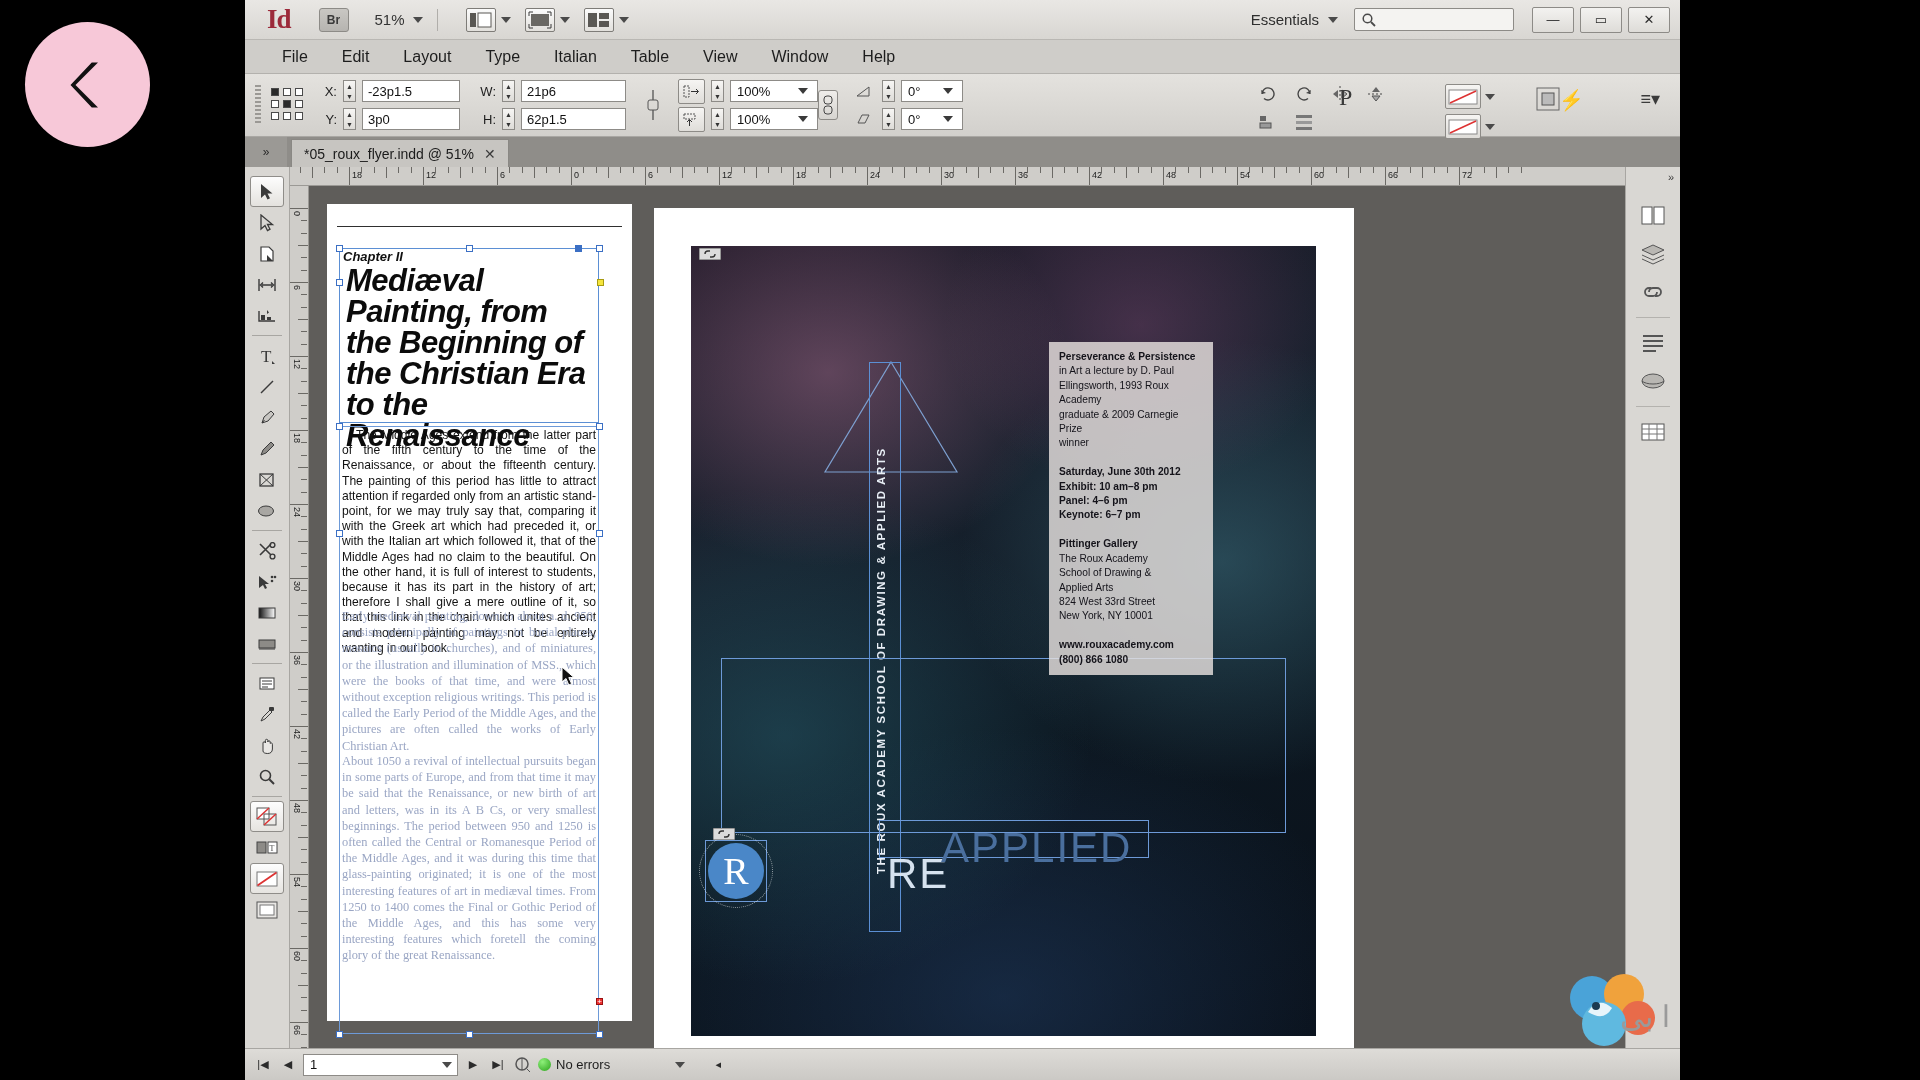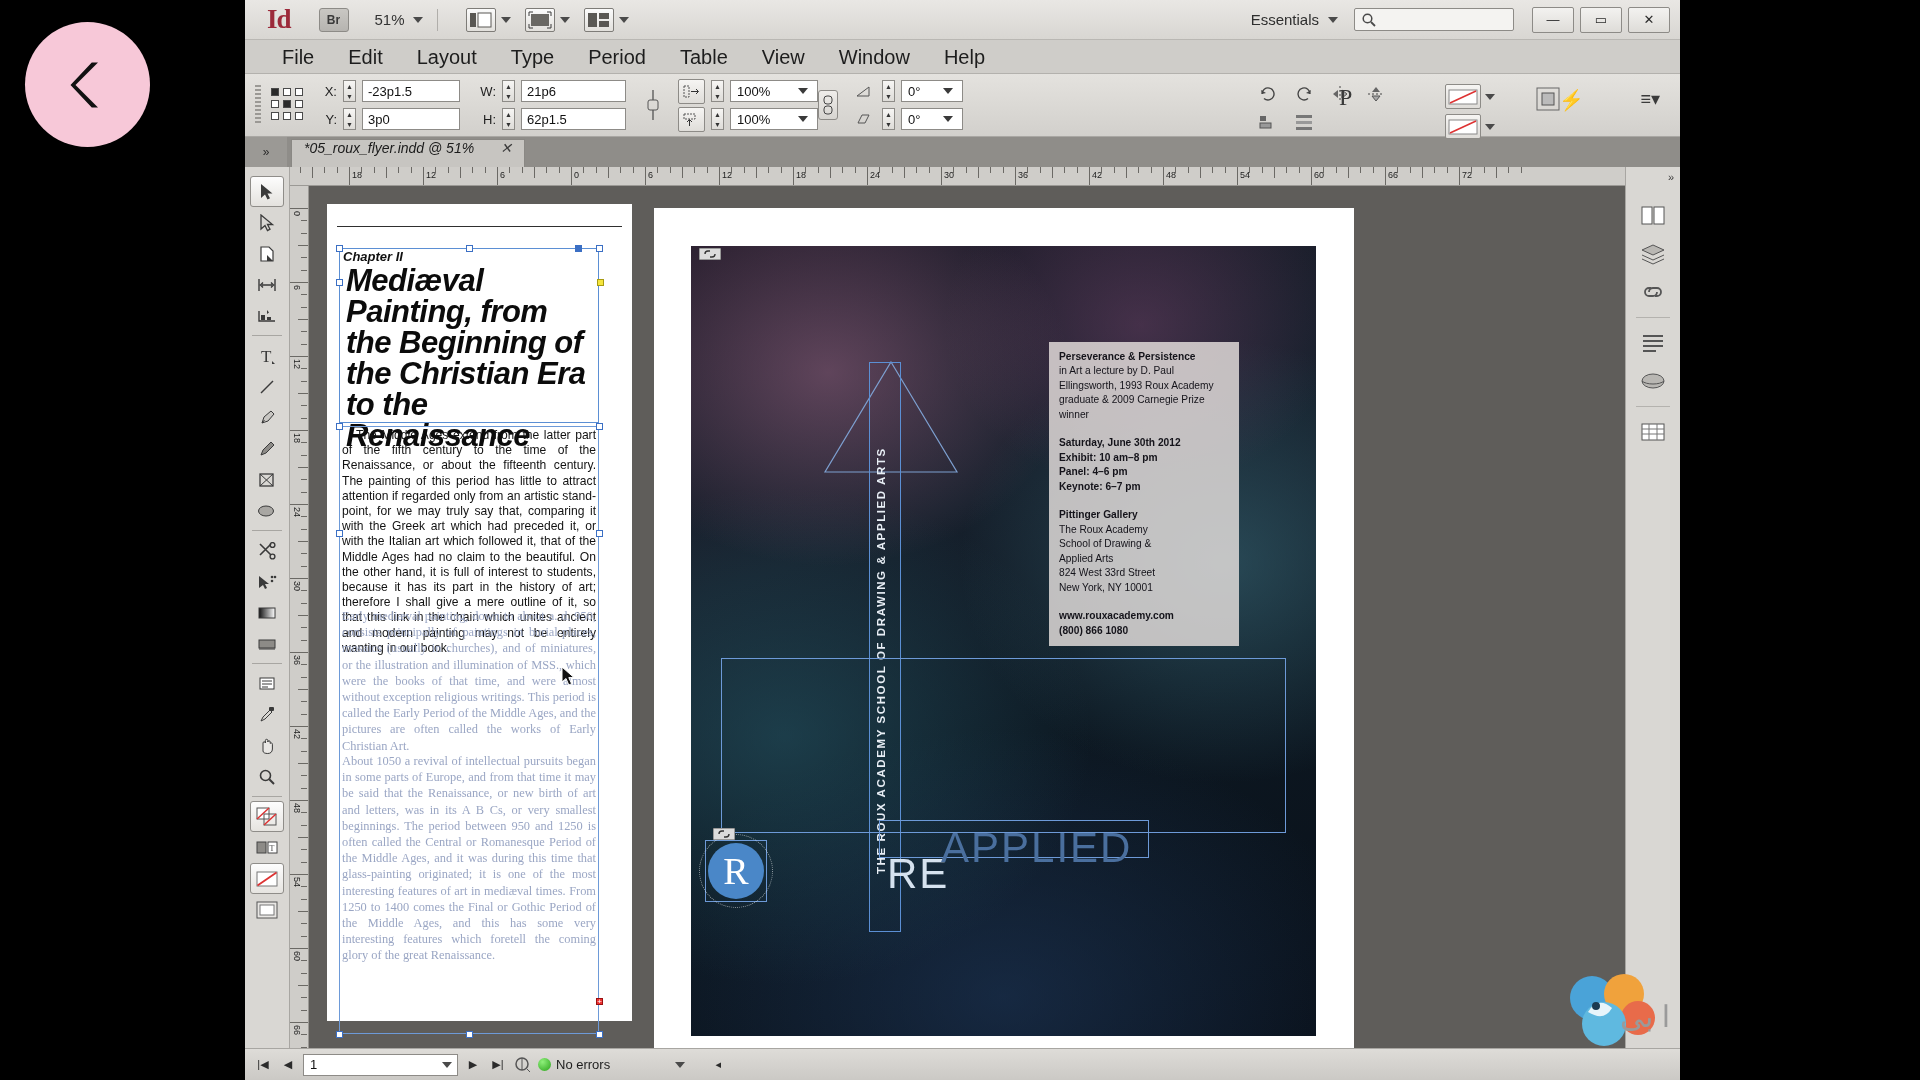--- a/index.html
+++ b/index.html
@@ -55,21 +55,21 @@
   .win-btns { display:flex; margin-left:18px; margin-right:10px; gap:6px; }
   .win-btn { width:42px;height:26px;border:1px solid #8d8b87;border-radius:2px;
              background:linear-gradient(#f3f2f0,#dedcd8);display:flex;align-items:center;justify-content:center;
              font-size:13px;color:#2b2b2b; }
 
   
   .menu-bar {
     height:34px;width:100%;background:#cfcdc9;border-bottom:1px solid #b3b1ad;
     display:flex;align-items:center;padding-left:20px;gap:0;
   }
-  .menu-item { padding:0 17px; font-size:20px;color:#1d1d1d; line-height:34px; }
+  .menu-item { padding:0 17px; font-size:16px;color:#1d1d1d; line-height:34px; }
 
   
   .control-panel {
     height:63px;width:100%;background:linear-gradient(#e4e2de,#d2d0cc);
     border-bottom:1px solid #a9a7a3; display:flex; align-items:center; padding-left:10px; position:relative;
   }
   .grip { width:6px;height:40px; background:
       repeating-linear-gradient(#9b9995 0 2px, transparent 2px 4px); margin-right:10px; }
   .ref-point { width:34px;height:34px; position:relative; margin-right:14px; }
   .ref-point i { position:absolute;width:8px;height:8px;border:1px solid #4a4a4a;background:#fff; }
@@ -91,21 +91,21 @@
   .cp-btn { width:27px;height:25px;border:1px solid #8d8b87;border-radius:2px;
             background:linear-gradient(#f6f5f3,#dfddd9);display:flex;align-items:center;justify-content:center; }
   .link-btn { width:20px;height:30px;border:1px solid #8d8b87;border-radius:3px;
             background:linear-gradient(#efedea,#d6d4d0);display:flex;align-items:center;justify-content:center;font-size:9px; }
 
   
   .tab-bar { height:30px;width:100%;background:#8f8d89;display:flex;align-items:flex-end; }
   .tab-arrows { width:42px;height:30px;background:#9b9995;display:flex;align-items:center;justify-content:center;color:#2b2b2b;font-size:12px; }
   .doc-tab {
     height:28px;background:#c7c5c1;border:1px solid #8a8884;border-bottom:none;
-    display:flex;gap:26px;padding:0 12px;font-size:14px;color:#1b1b1b;margin-left:4px;font-style:italic;
+    display:flex;align-items:center;gap:10px;padding:0 12px;font-size:14px;color:#1b1b1b;margin-left:4px;
   }
   .tab-close { font-size:14px;color:#3b3b3b; }
 
   
   .workspace { position:relative; width:100%; height:calc(1080px - 40px - 34px - 63px - 30px); background:#5f5d5a; }
 
   
   .toolbox { position:absolute;left:0;top:0;width:45px;height:100%;background:#d9d7d3;border-right:1px solid #a8a6a2;
              display:flex;flex-direction:column;align-items:center;padding-top:9px; }
   .tool { width:34px;height:31px;display:flex;align-items:center;justify-content:center;position:relative; }
@@ -271,21 +271,21 @@
         <div class="win-btn">▭</div>
         <div class="win-btn">✕</div>
       </div>
     </div>
 
     <div class="menu-bar">
       <div class="menu-item">File</div>
       <div class="menu-item">Edit</div>
       <div class="menu-item">Layout</div>
       <div class="menu-item">Type</div>
-      <div class="menu-item">Period</div>
+      <div class="menu-item">Italian</div>
       <div class="menu-item">Table</div>
       <div class="menu-item">View</div>
       <div class="menu-item">Window</div>
       <div class="menu-item">Help</div>
     </div>
 
     <div class="control-panel">
       <div class="grip"></div>
 
       <div class="ref-point">
@@ -911,21 +911,21 @@
           <div class="frame-outline" style="left:178px;top:116px;width:32px;height:570px"></div>
           <div class="vert-text" style="left:184px;top:128px;height:500px">THE ROUX ACADEMY SCHOOL OF DRAWING &amp; APPLIED ARTS</div>
 
 
           <div class="frame-outline" style="left:30px;top:412px;width:565px;height:175px;border-color:#6d9ad8"></div>
 
           <div class="frame-outline" style="left:188px;top:574px;width:270px;height:38px;border-color:#6d9ad8"></div>
           <div class="re-word" style="left:196px;top:604px">RE</div>
           <div class="re-word inv-word" style="left:250px;top:578px">APPLIED</div>
 
-          <div class="info-box" style="left:358px;top:96px;width:190px;background:rgba(230,225,222,.82);padding:8px 10px;">
+          <div class="info-box" style="left:358px;top:96px;width:164px;background:rgba(230,225,222,.82);padding:8px 10px;">
             <div class="info-line b">Perseverance &amp; Persistence</div>
             <div class="info-line">in Art a lecture by D. Paul</div>
             <div class="info-line">Ellingsworth, 1993 Roux Academy</div>
             <div class="info-line">graduate &amp; 2009 Carnegie Prize</div>
             <div class="info-line">winner</div>
             <div class="info-line">&nbsp;</div>
             <div class="info-line b">Saturday, June 30th 2012</div>
             <div class="info-line b">Exhibit: 10 am–8 pm</div>
             <div class="info-line b">Panel: 4–6 pm</div>
             <div class="info-line b">Keynote: 6–7 pm</div>

